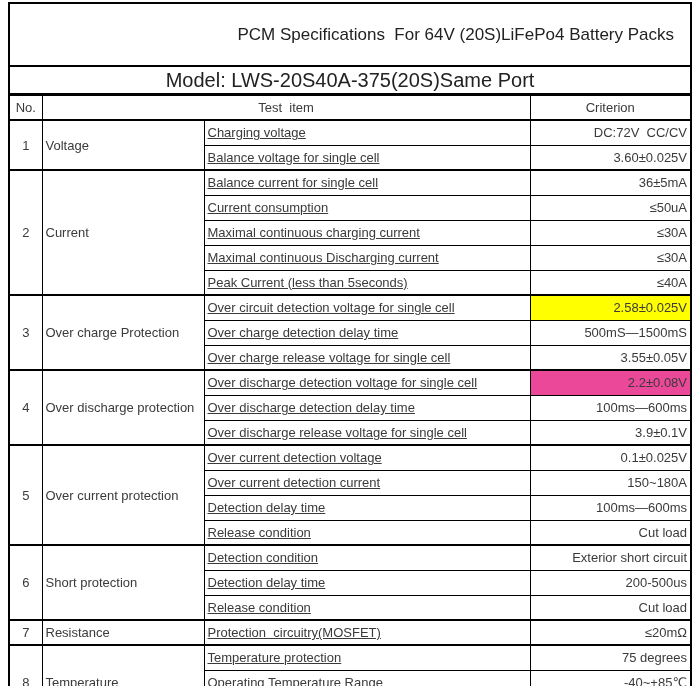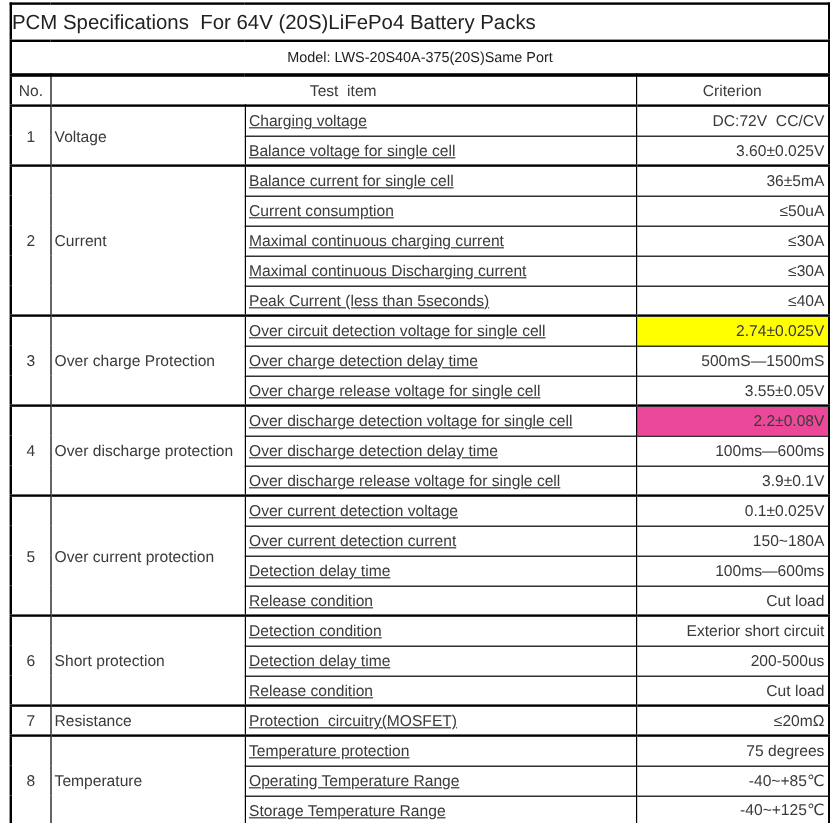--- a/index.html
+++ b/index.html
@@ -28,28 +28,28 @@
     border: 1px solid #000;
     color: #3a3a3a;
     font-size: 13px;
     vertical-align: middle;
     padding: 0 3px;
     overflow: hidden;
     white-space: pre;
   }
   tr.title-row td {
     font-size: 17px;
-    text-align: left;
+    text-align: right;
     color: #222;
     height: 29px;
     border-bottom: 2px solid #000;
-    padding: 0;
+    padding: 16px;
   }
   tr.model-row td {
-    font-size: 12px;
+    font-size: 20px;
     text-align: center;
     color: #222;
     height: 26px;
     border-bottom: 3px solid #000;
     padding: 0;
     margin-top: 40px;
   }
   tr.header-row td {
     text-align: center;
     height: 23px;
@@ -119,21 +119,21 @@
     </tr>
     <tr class="data-row">
       <td class="item">Peak Current (less than 5seconds)</td>
       <td class="crit">≤40A</td>
     </tr>
 
     <tr class="data-row sec-start">
       <td class="no" rowspan="3">3</td>
       <td class="cat" rowspan="3">Over charge Protection</td>
       <td class="item">Over circuit detection voltage for single cell</td>
-      <td class="crit hl" style="background: rgb(255, 255, 0);">2.74±0.025V</td>
+      <td class="crit hl" style="background: rgb(255, 255, 0);">2.58±0.025V</td>
     </tr>
     <tr class="data-row">
       <td class="item">Over charge detection delay time</td>
       <td class="crit">500mS—1500mS</td>
     </tr>
     <tr class="data-row">
       <td class="item">Over charge release voltage for single cell</td>
       <td class="crit">3.55±0.05V</td>
     </tr>
 

